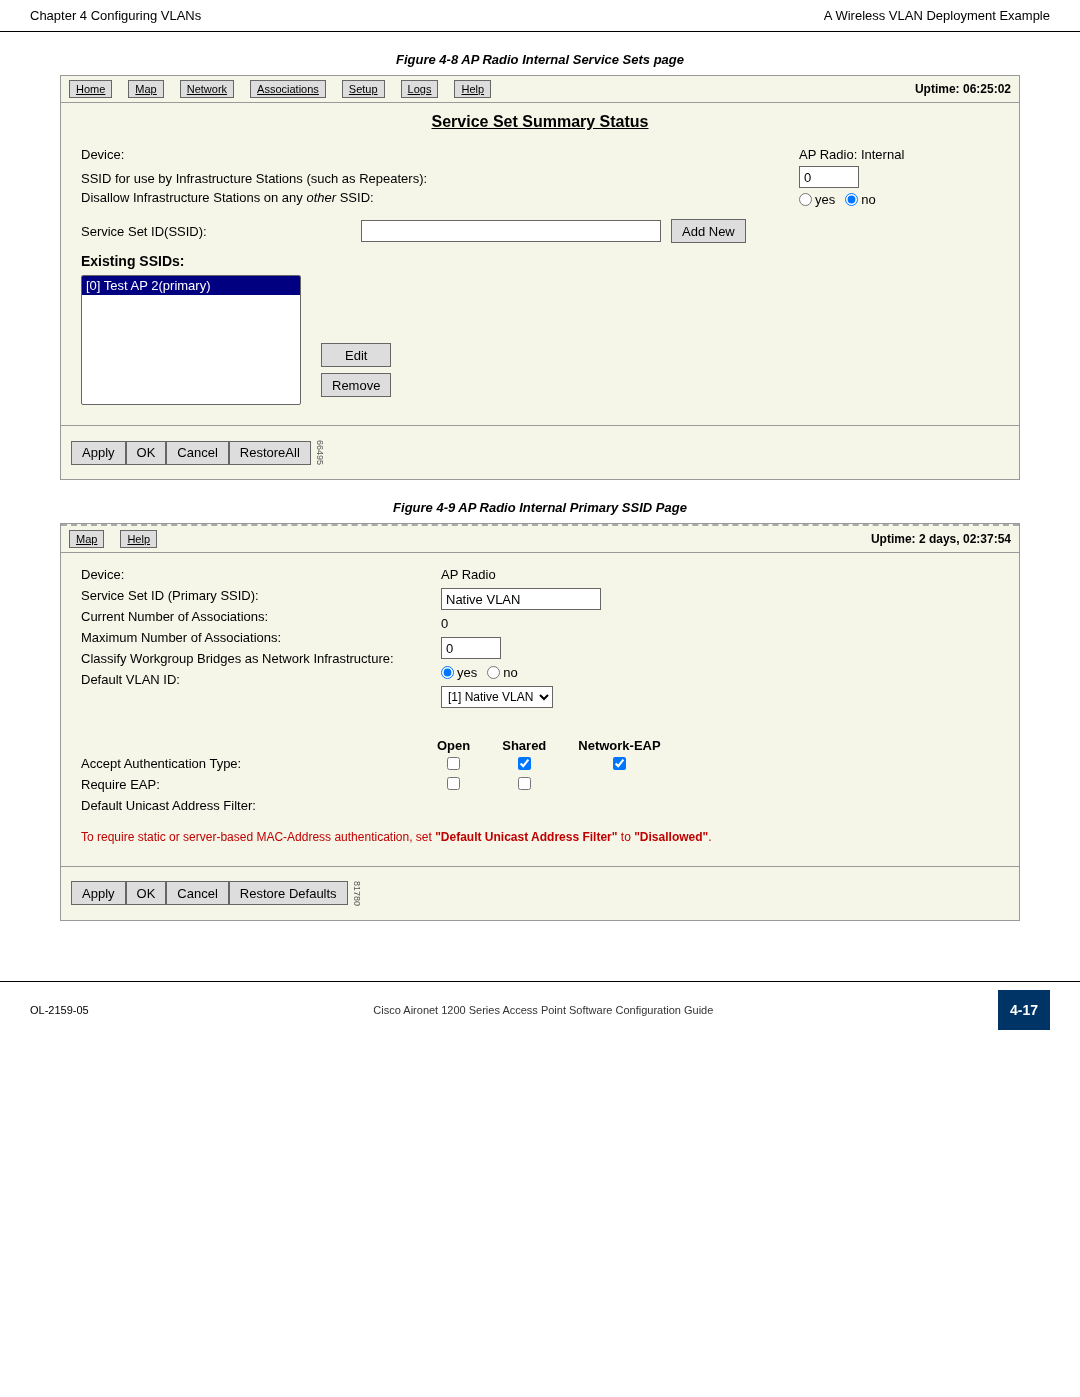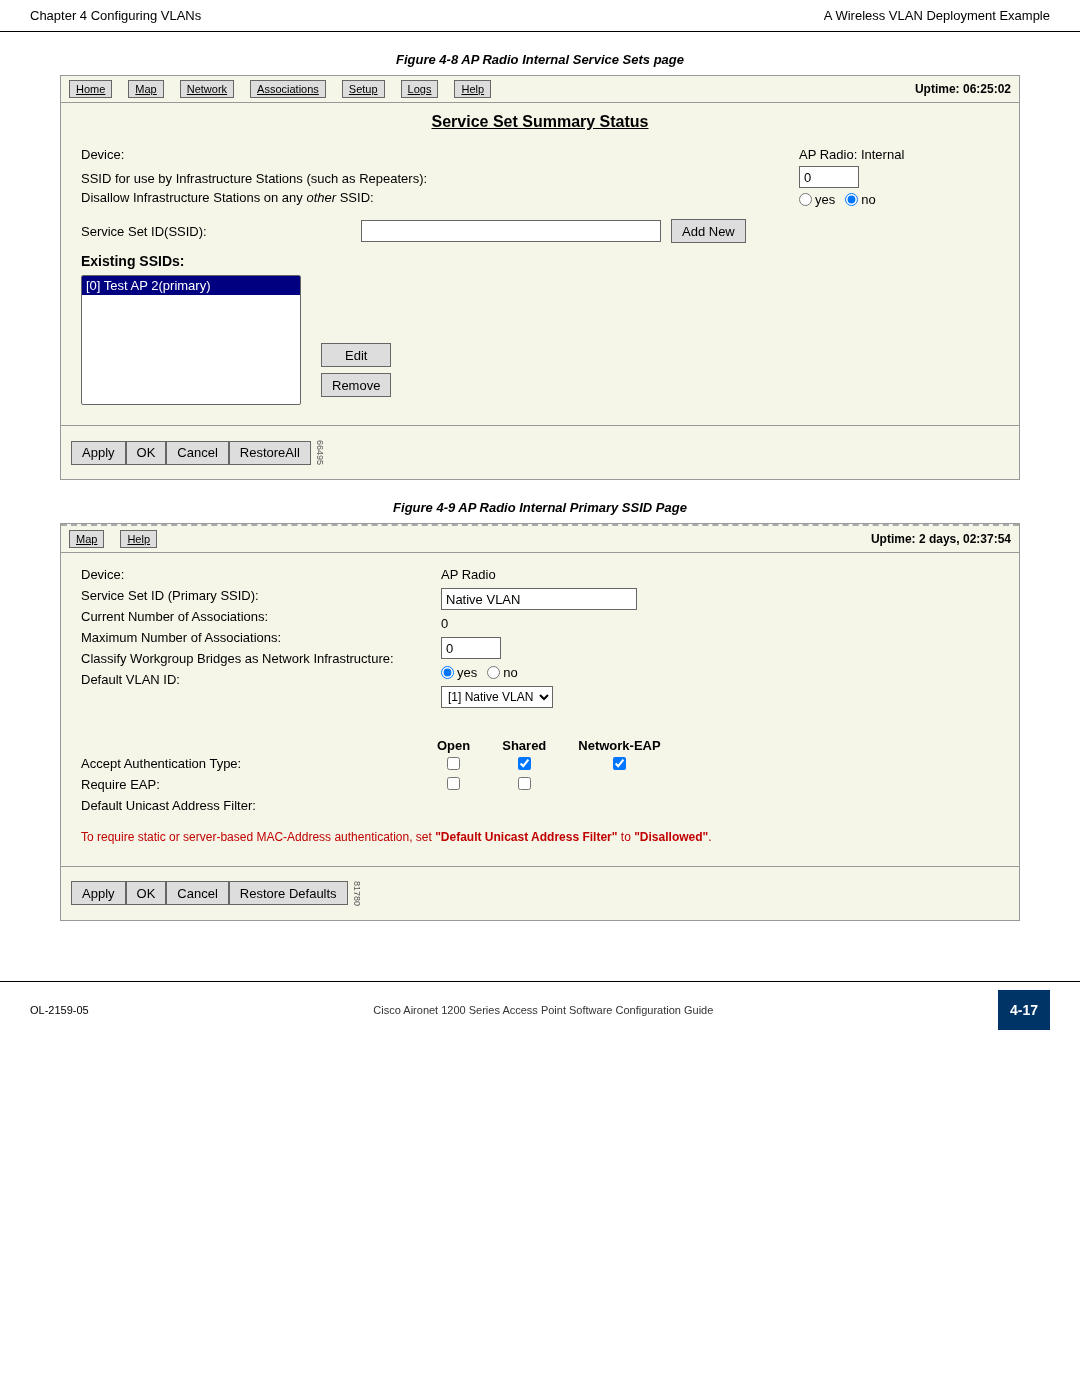--- a/index.html
+++ b/index.html
@@ -369,21 +369,21 @@
           <div class="form-row">
             <span>Default VLAN ID:</span>
           </div>
         </div>
 
         <div style="flex:1;">
           <div class="form-row">
             <span>AP Radio</span>
           </div>
           <div class="form-row">
-            <input type="text" class="text-input" style="width: 196px;" value="Native VLAN">
+            <input type="text" class="text-input" style="width: 160px;" value="Native VLAN">
           </div>
           <div class="form-row">
             <span>0</span>
           </div>
           <div class="form-row">
             <input type="text" class="text-input text-input-small" value="0" style="">
           </div>
           <div class="form-row radio-group">
             <label class="radio-label">
               <input type="radio" name="classify9" checked="" style=""> 

